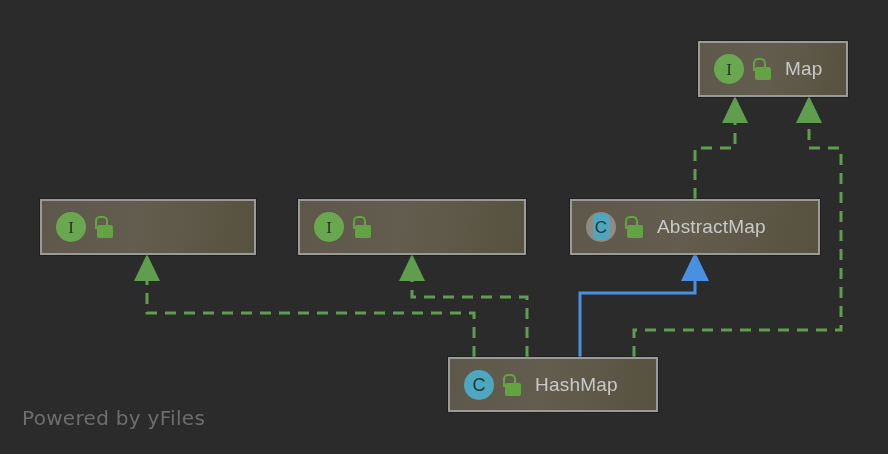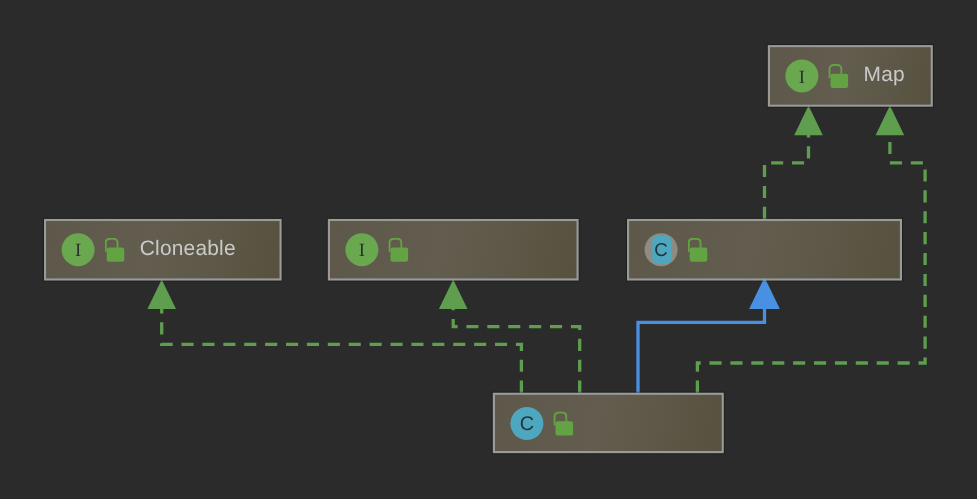--- a/index.html
+++ b/index.html
@@ -136,21 +136,20 @@
   <div class="node" style="left:40px;top:199px;width:216px;height:56px;">
     <span class="type-icon">
       <span class="iface-circle">
           <span>I</span>
         </span>
     </span>
     <span class="lock">
       <span class="shackle"></span>
         <span class="body"></span>
     </span>
-    <span class="node-label">Cloneable</span>
   </div>
 
   <div class="node" style="left:298px;top:199px;width:228px;height:56px;">
     <span class="type-icon">
       <span class="iface-circle">
           <span>I</span>
         </span>
     </span>
     <span class="lock">
       <span class="shackle"></span>
@@ -163,28 +162,31 @@
       <span class="abs-circle">
           <span class="abs-inner">
             <span>C</span>
           </span>
         </span>
     </span>
     <span class="lock">
       <span class="shackle"></span>
         <span class="body"></span>
     </span>
+    <span class="node-label">AbstractMap</span>
   </div>
 
   <div class="node" style="left:448px;top:357px;width:210px;height:55px;">
     <span class="type-icon">
       <span class="cls-circle">
           <span>C</span>
         </span>
     </span>
     <span class="lock">
       <span class="shackle"></span>
         <span class="body"></span>
     </span>
+    <span class="node-label">HashMap</span>
   </div>
 
+  <div class="watermark">Powered by yFiles</div>
 
 </div>
 
 </body></html>

